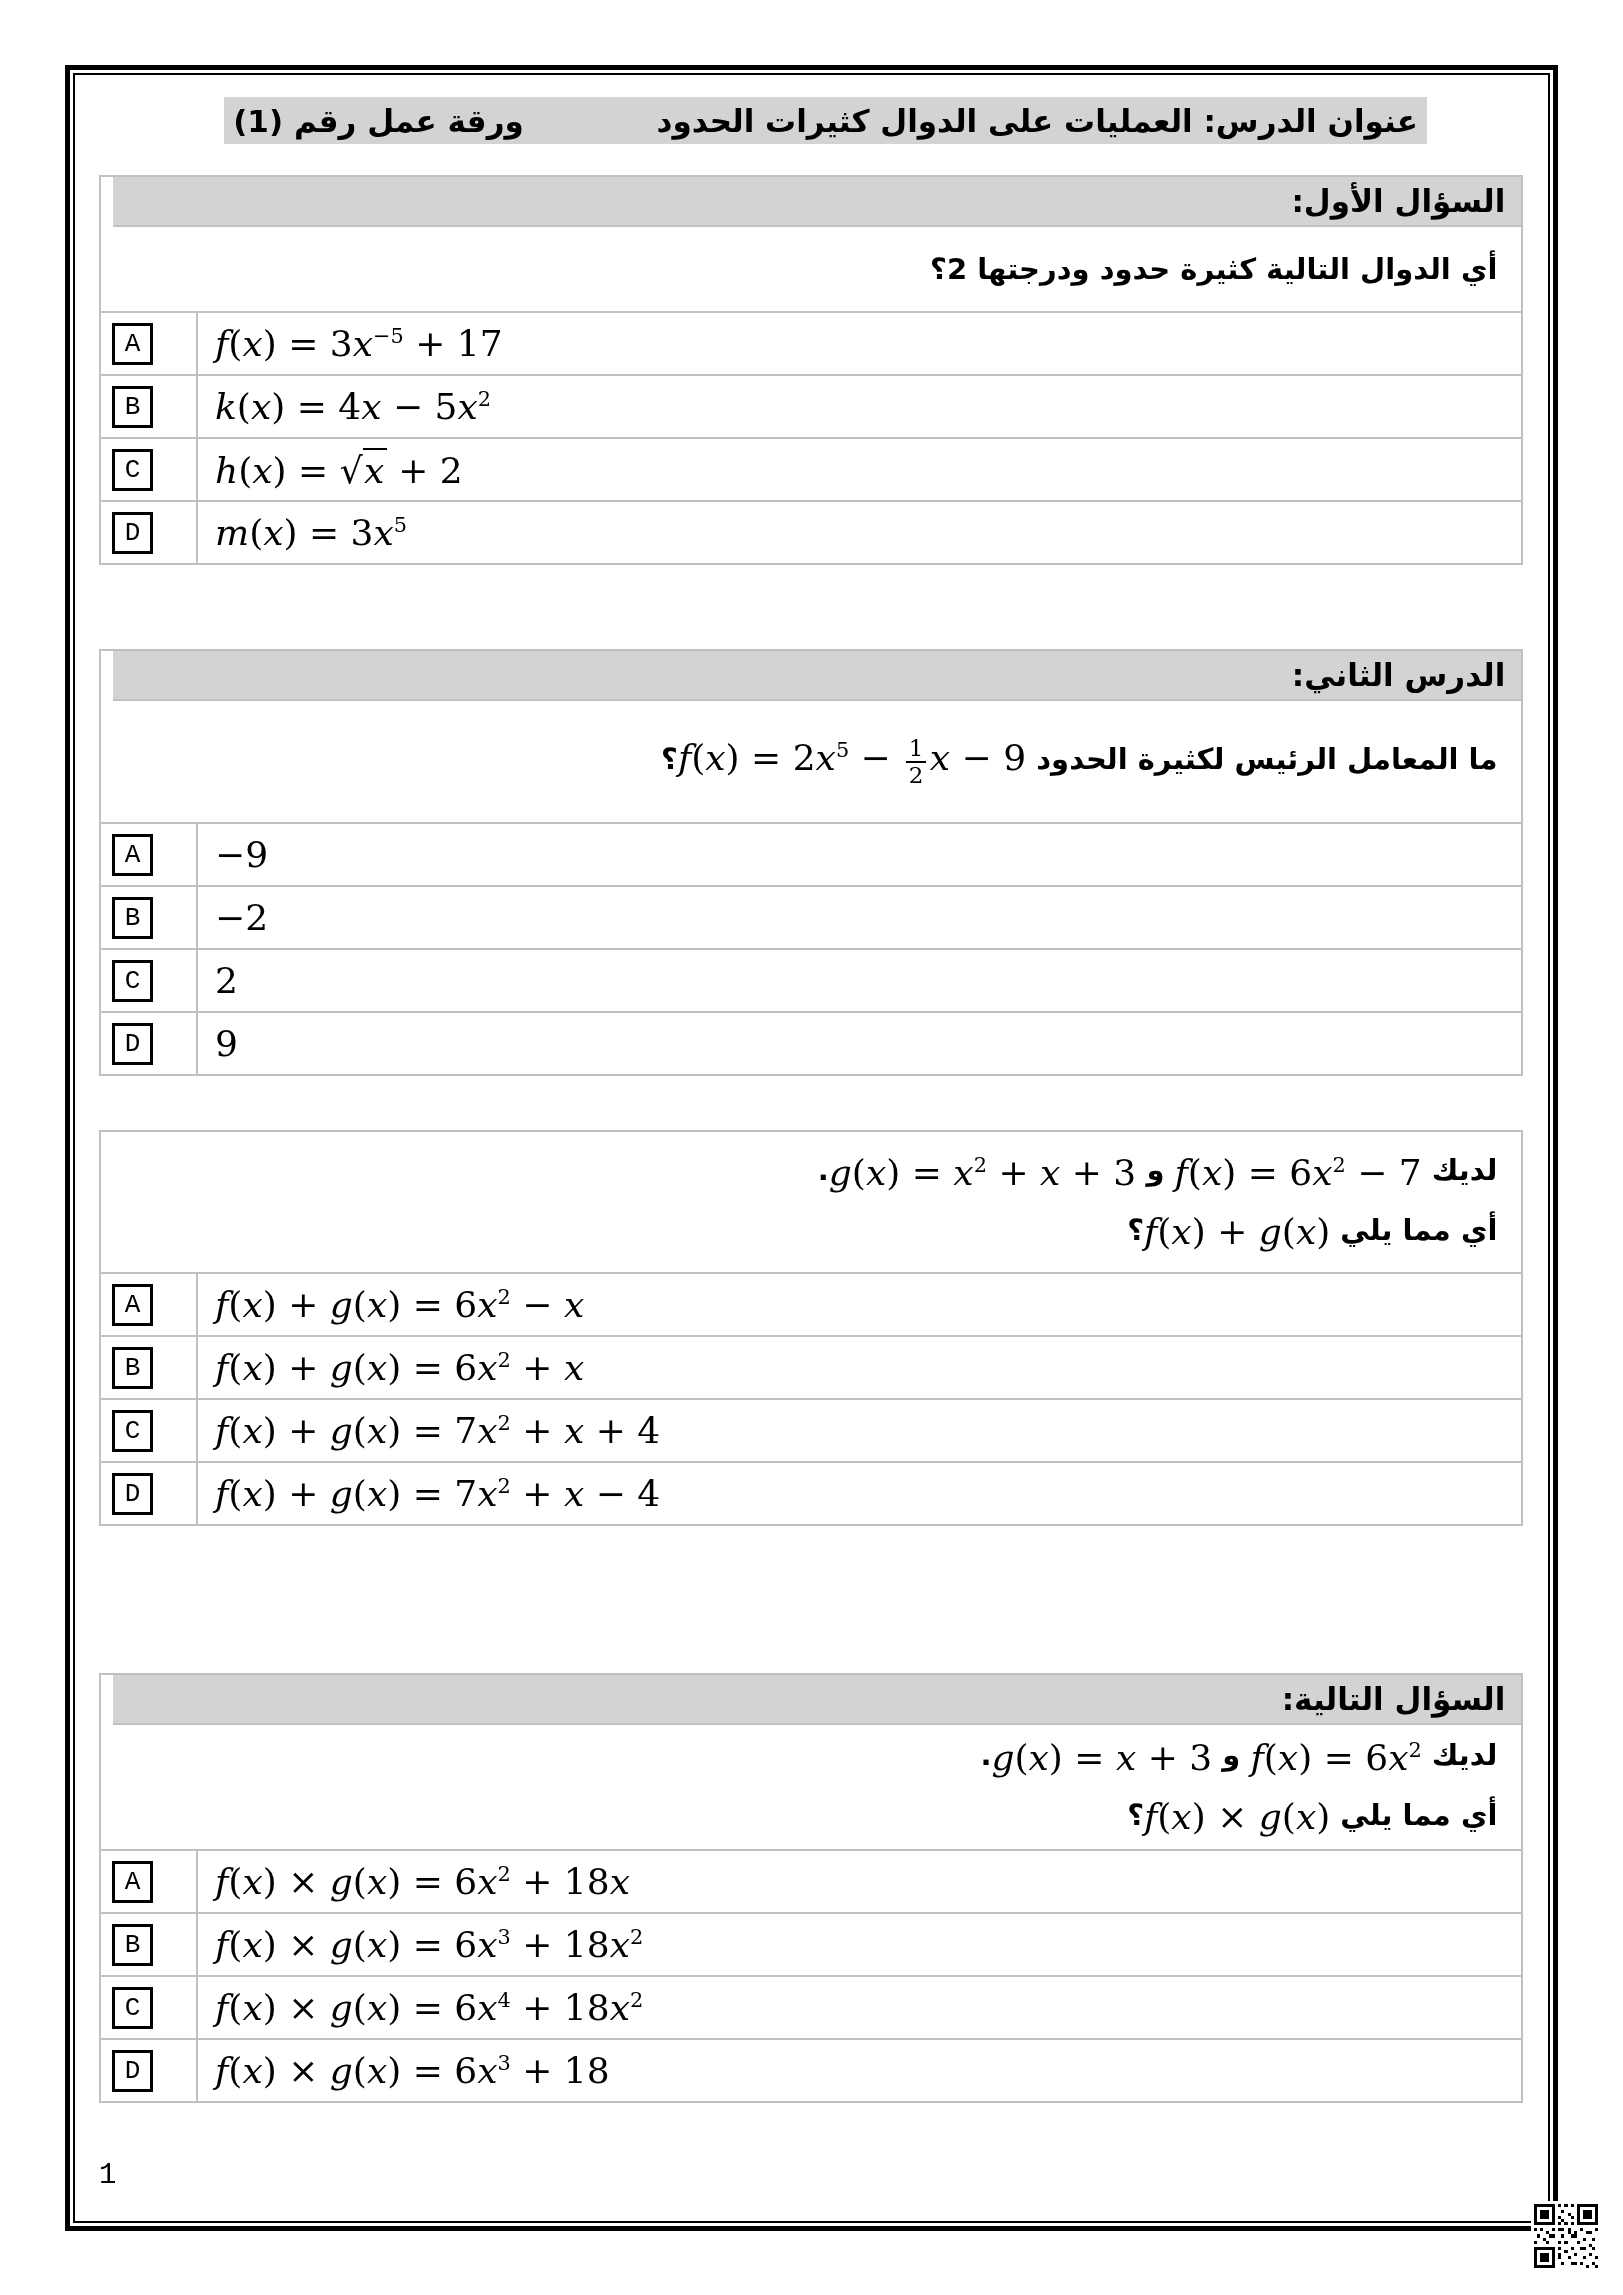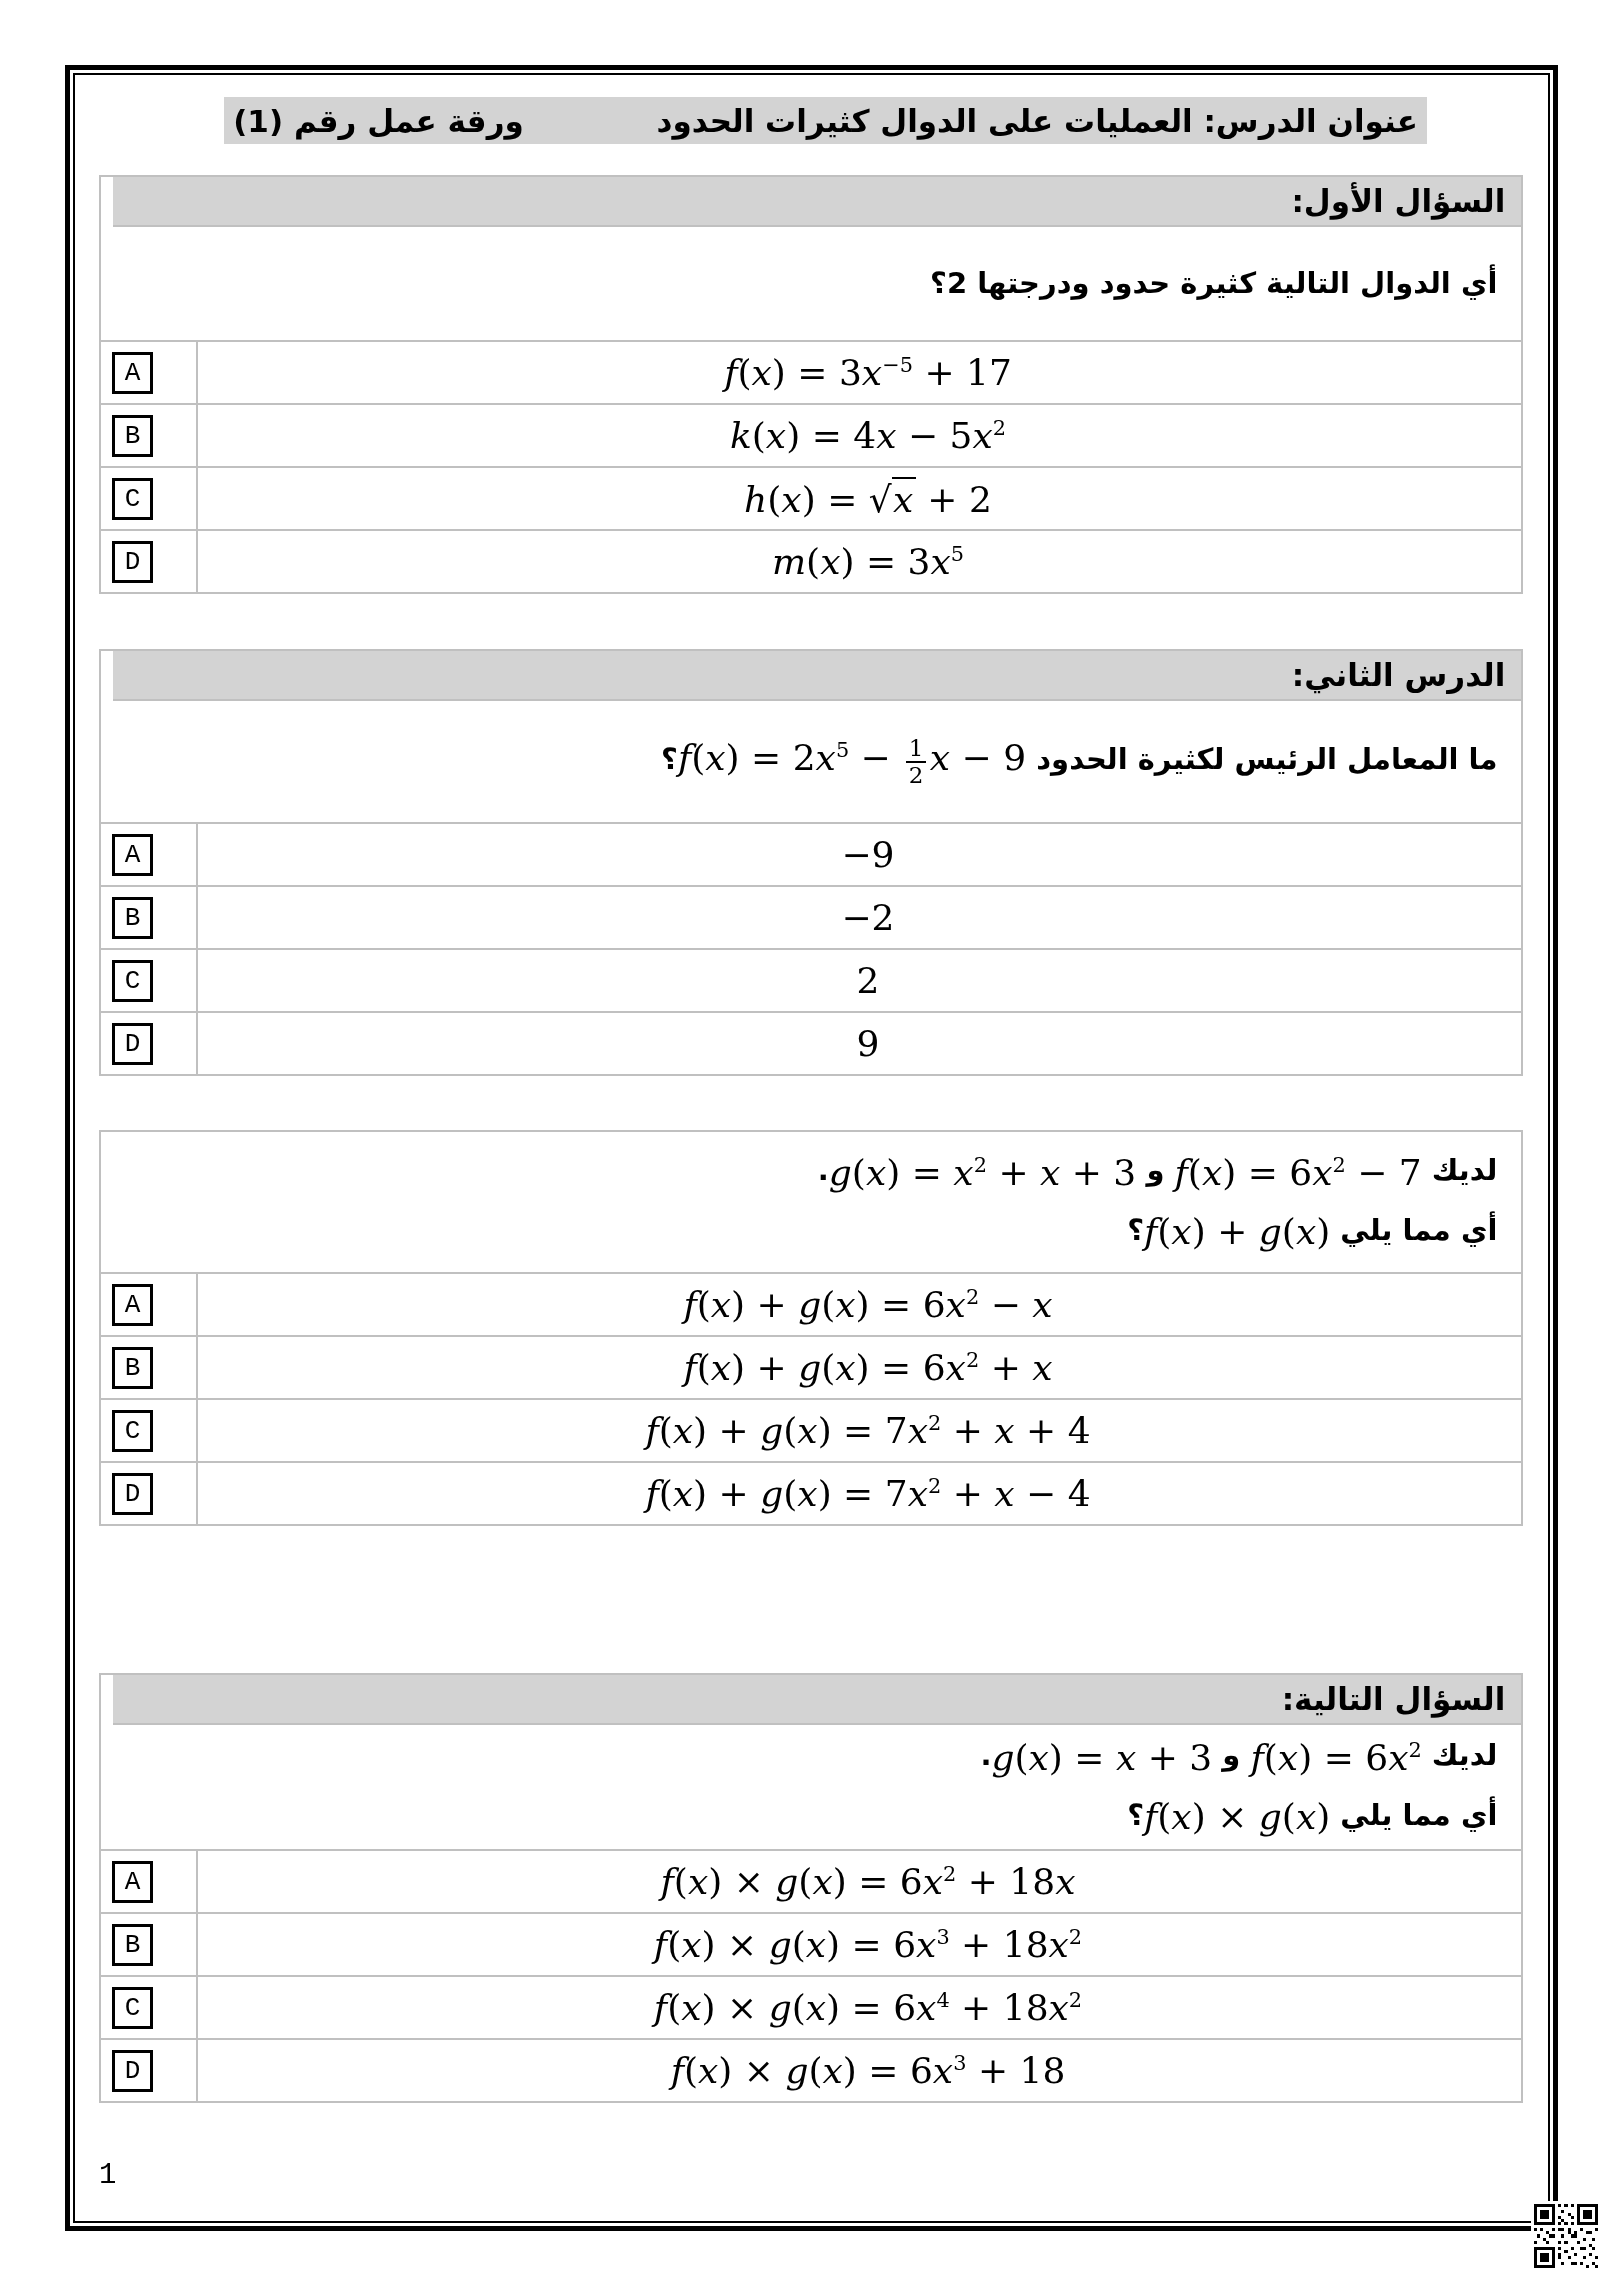--- a/index.html
+++ b/index.html
@@ -28,21 +28,21 @@
     display:flex;justify-content:space-between;align-items:center;
     padding:0 9.2px;box-sizing:border-box;
     font-weight:bold;font-size:31px;white-space:nowrap;
   }
   
   .qtable{
     position:absolute;left:99px;width:1424px;
     border:2.6px solid #c0c0c0;box-sizing:border-box;
     background:#fff;
   }
-  .qt-0{top:175px}  .qt-0 .qrow{height:113px}
+  .qt-0{top:175px}  .qt-0 .qrow{height:84px}
   .qt-1{top:649px}  .qt-1 .qrow{height:121px}
   .qt-2{top:1130px} .qt-2 .qrow{height:140px}
   .qt-3{top:1673px} .qt-3 .qrow{height:124px}
   .band{
     height:50px;background:#d3d3d3;border-bottom:2.6px solid #c0c0c0;
     direction:rtl;display:flex;align-items:center;
     padding:0 15.7px;box-sizing:border-box;
     font-weight:bold;font-size:31px;margin-left:12px;
   }
   .qrow{
@@ -63,21 +63,21 @@
     display:flex;align-items:center;
   }
   .lbox{
     width:41px;height:42px;margin-left:11px;
     border:3.9px solid #000;box-sizing:border-box;
     display:flex;align-items:center;justify-content:center;
     font-family:"Liberation Mono",monospace;font-size:26px;font-weight:normal;
   }
   .fcell{
     flex:1;display:flex;align-items:center;
-    padding-left:17px;box-sizing:border-box;justify-content:center;
+    padding-left:17px;box-sizing:border-box;
   }
   
   .math{
     direction:ltr;unicode-bidi:isolate;display:inline-block;
     font-family:"DejaVu Serif",serif;font-size:36px;font-weight:normal;
     white-space:pre;line-height:1.1;vertical-align:middle;
   }
   .mbold{font-weight:normal;}
   .math i{font-style:italic;}
   .math .up{font-style:normal;}

